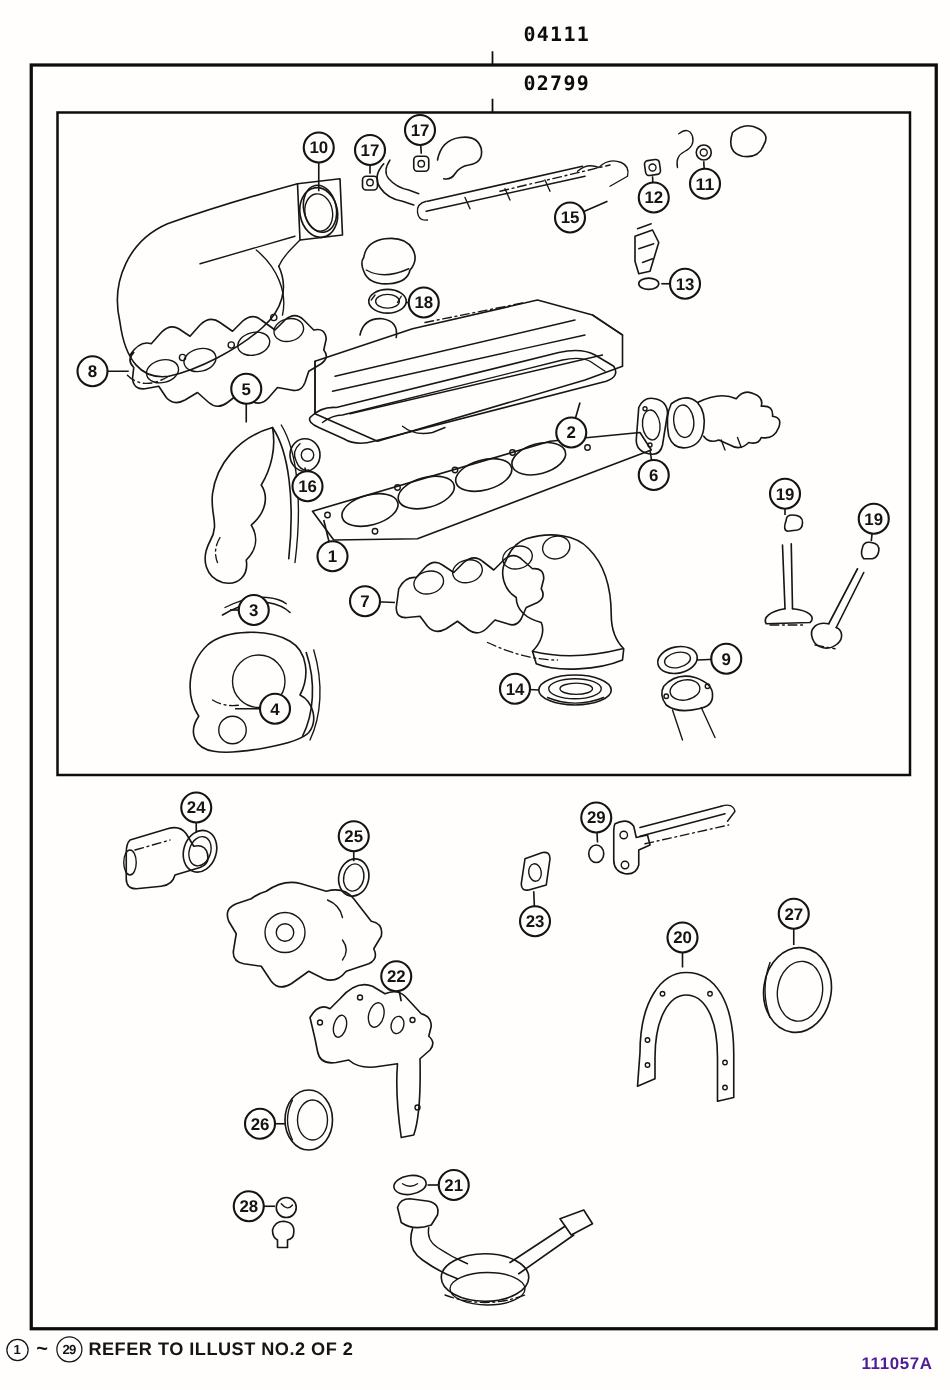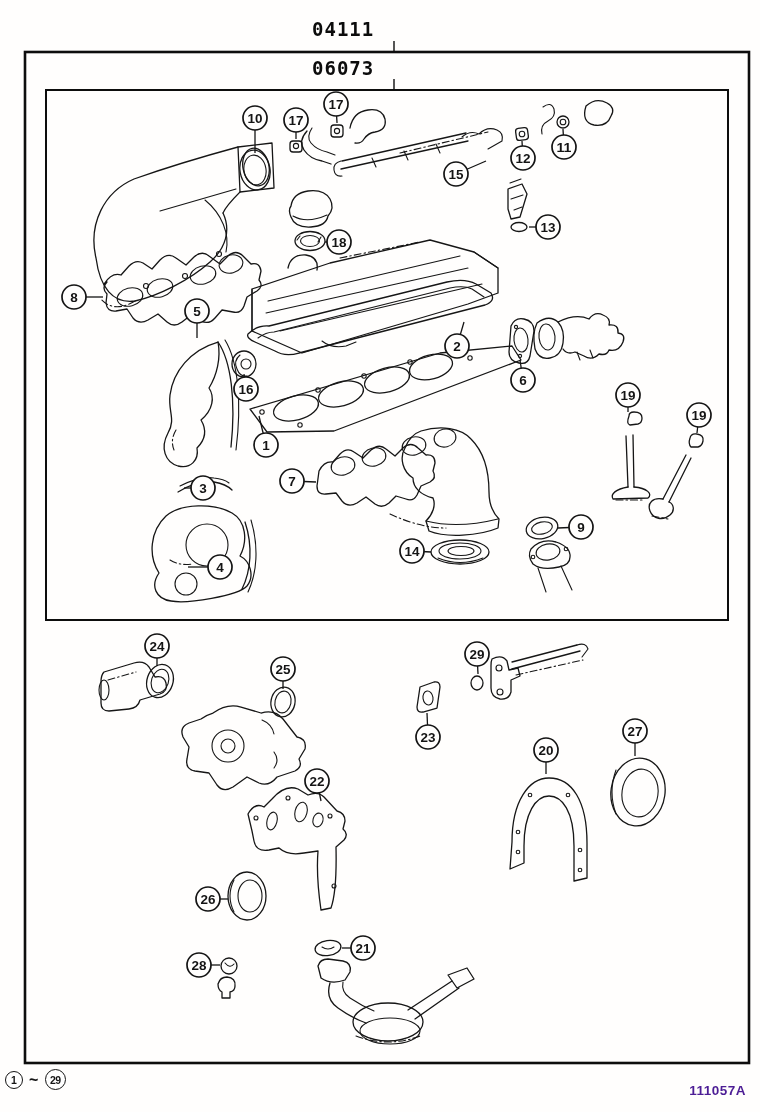--- a/index.html
+++ b/index.html
@@ -11,37 +11,37 @@
   .ln2{fill:none;stroke:#161616;stroke-width:1.1;stroke-linecap:round;stroke-linejoin:round;}
   .dash{fill:none;stroke:#161616;stroke-width:1.1;stroke-dasharray:7 3 1.5 3;stroke-linecap:round;}
   .frame-outer{fill:none;stroke:#0d0d0d;stroke-width:2.6;}
   .frame-inner{fill:none;stroke:#0d0d0d;stroke-width:2;}
   .tick{stroke:#0d0d0d;stroke-width:1.4;}
   
   .leader{stroke:#141414;stroke-width:1.3;}
   .bubble{fill:#fffefd;stroke:#141414;stroke-width:1.7;}
   .bubble-num{font-family:"Liberation Sans",sans-serif;font-size:13.5px;font-weight:bold;fill:#141414;text-anchor:middle;}
   
-  .kit-label{position:absolute;width:160px;text-align:left;font-family:"DejaVu Sans Mono",monospace;font-weight:bold;font-size:19px;letter-spacing:1px;color:#0c0c0c;}
+  .kit-label{position:absolute;width:160px;text-align:right;font-family:"DejaVu Sans Mono",monospace;font-weight:bold;font-size:16px;letter-spacing:1px;color:#0c0c0c;}
   .lbl-outer{left:312px;top:18px;}
   .lbl-inner{left:312px;top:57px;}
   .footer{position:absolute;left:5px;top:1069px;display:flex;align-items:center;gap:5px;font-size:14.5px;font-weight:bold;letter-spacing:.4px;color:#151515;}
   .circ{display:inline-flex;align-items:center;justify-content:center;border:1.6px solid #151515;border-radius:50%;background:#fff;font-weight:bold;}
   .circ-sm{width:16px;height:16px;font-size:10.5px;}
   .circ-md{width:19px;height:19px;font-size:10.5px;letter-spacing:-0.5px;}
   .tilde{font-size:16px;font-weight:bold;margin:0 1px;}
   .doc-code{position:absolute;right:14px;top:1083px;font-size:13.5px;font-weight:bold;letter-spacing:.5px;color:#4c1d95;}
 </style>
 </head>
 <body>
 
 <div class="page">
 
   <div class="kit-label lbl-outer">04111</div>
-  <div class="kit-label lbl-inner">06073</div>
+  <div class="kit-label lbl-inner">02799</div>
 
   <svg class="art" width="760" height="1112" viewBox="0 0 760 1112" xmlns="http://www.w3.org/2000/svg">
 
     <rect class="frame-outer" x="25" y="52" width="724" height="1011"></rect>
     <rect class="frame-inner" x="46" y="90" width="682" height="530"></rect>
     <line class="tick" x1="394" y1="41" x2="394" y2="52"></line>
     <line class="tick" x1="394" y1="79" x2="394" y2="90"></line>
 
     <g>
       <path class="ln" d="M238,147 C205,156 165,168 134,179 C104,192 88,224 96,258 C100,288 113,304 135,301 C158,296 190,280 210,262 C226,248 231,230 223,213"></path>
@@ -489,16 +489,17 @@
           <circle cx="199" cy="965" r="12" class="bubble"></circle>
           <text x="199" y="969.8" class="bubble-num" textLength="15" lengthAdjust="spacingAndGlyphs">28</text>
         </g>
       </g>
   </svg>
 
   <div class="footer">
     <span class="circ circ-sm">1</span>
     <span class="tilde">~</span>
     <span class="circ circ-md">29</span>
+    <span>REFER TO ILLUST NO.2 OF 2</span>
   </div>
 
   <div class="doc-code">111057A</div>
 </div>
 
 </body></html>

